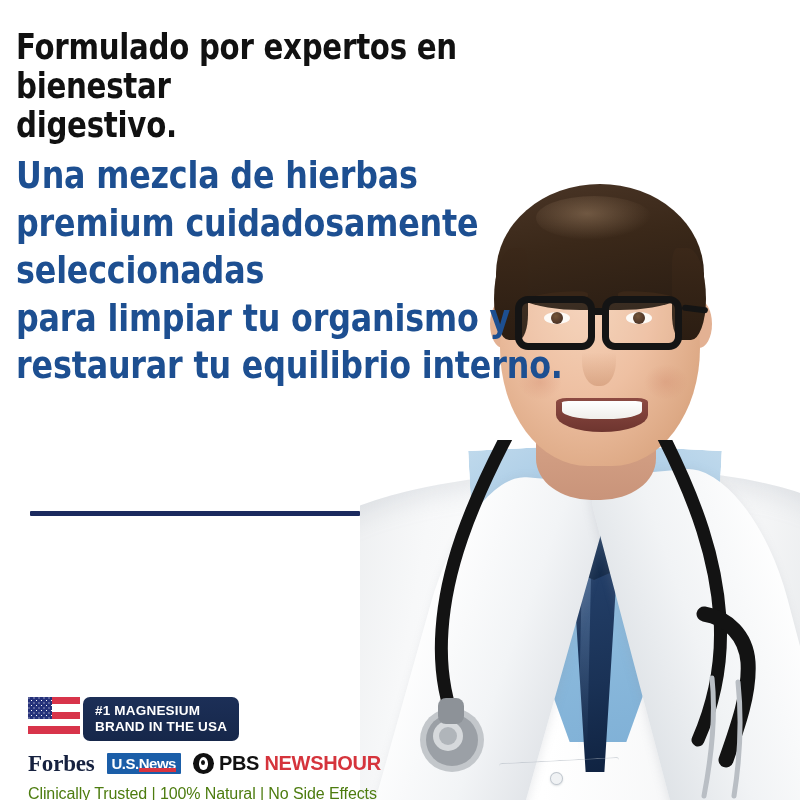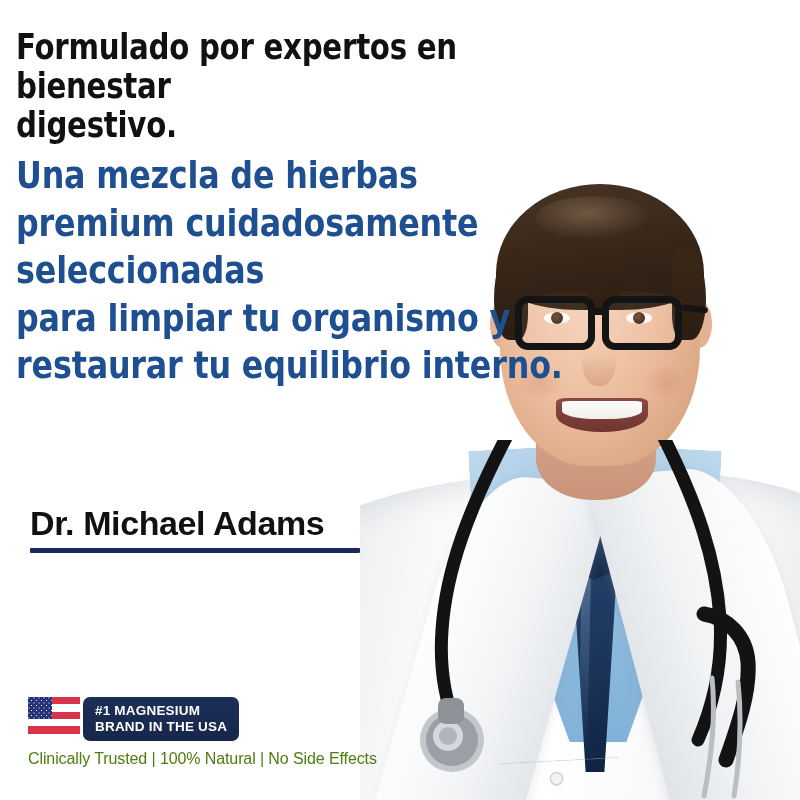--- a/index.html
+++ b/index.html
@@ -347,21 +347,20 @@
 
   <div class="subhead">
     <div>Una mezcla de hierbas</div>
     <div>premium cuidadosamente</div>
     <div>seleccionadas</div>
     <div>para limpiar tu organismo y</div>
     <div>restaurar tu equilibrio interno.</div>
   </div>
 
   <div class="doctor-block">
-    <div class="doc-name">Dr. Michael Adams</div>
     <div class="doc-rule"></div>
   </div>
 
   <div class="badges">
 
     <div class="brand-row">
       <div class="flag">
         <div class="stripes">
           <i></i>
             <i></i>
@@ -371,17 +370,30 @@
             <i></i>
         </div>
         <div class="canton"></div>
       </div>
       <div class="brand-pill">
         <span>#1 MAGNESIUM</span>
         <span>BRAND IN THE USA</span>
       </div>
     </div>
 
+    <div class="media-row">
+      <div class="forbes">Forbes</div>
+      <div class="usnews">
+        <span class="us">U.S.</span>
+        <span class="news">News</span>
+      </div>
+      <div class="pbs">
+        <div class="pbs-circle"></div>
+        <div class="pbs-text">
+          <span class="p1">PBS</span><span> </span><span class="p2">NEWSHOUR</span>
+        </div>
+      </div>
+    </div>
 
     <div class="tagline">Clinically Trusted | 100% Natural | No Side Effects</div>
   </div>
 
 </div>
 
 </body></html>

